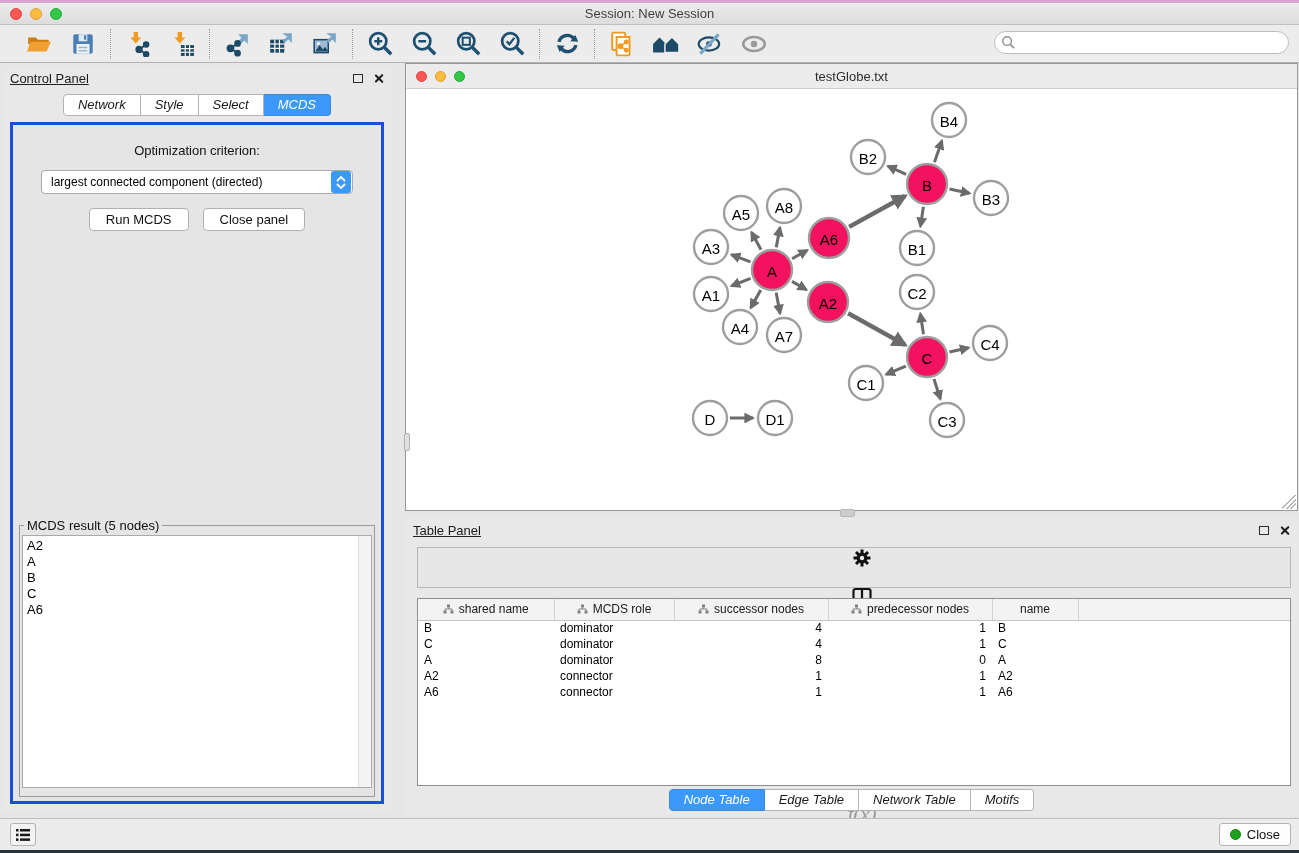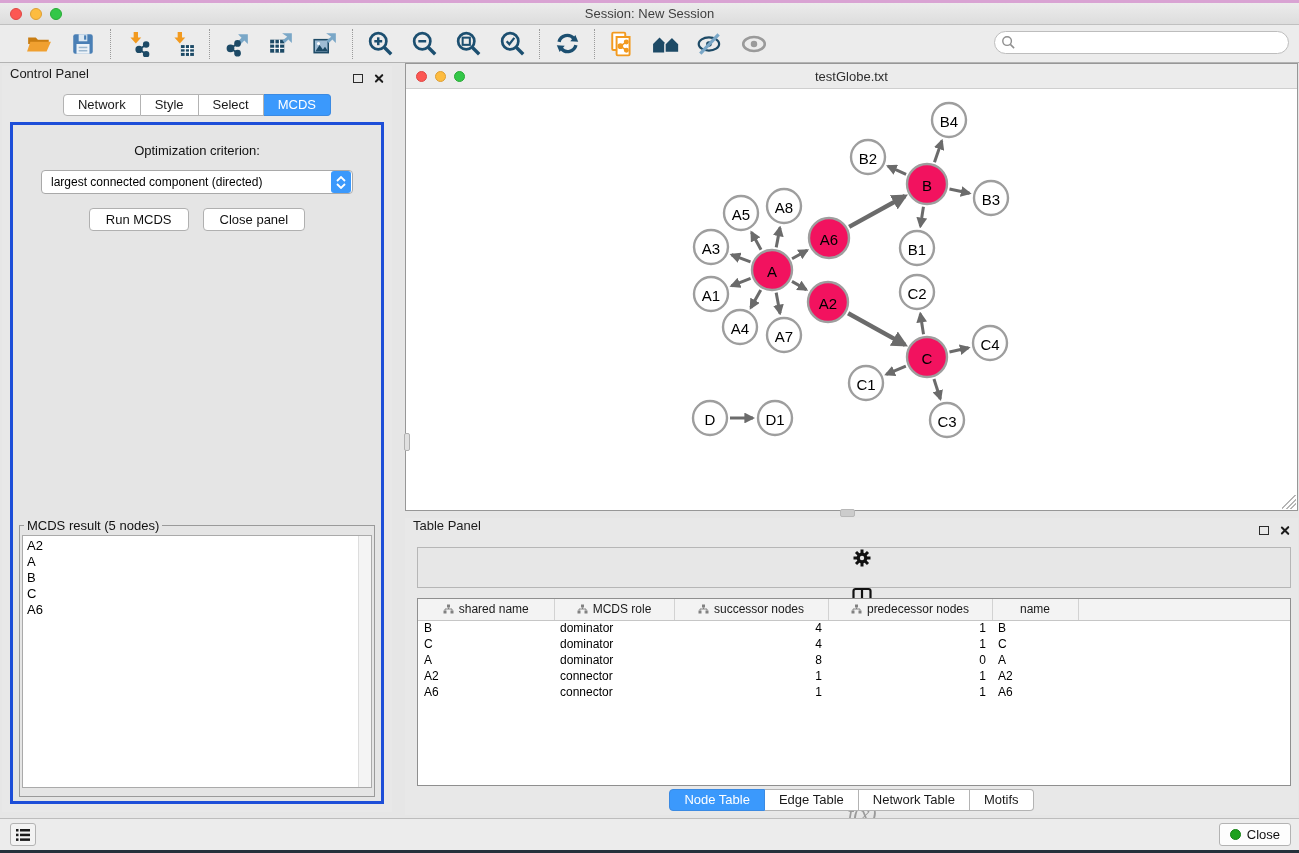--- a/index.html
+++ b/index.html
@@ -23,32 +23,32 @@
     border-bottom:1px solid #b3b3b3; display:flex; align-items:center; padding-left:12px; }
   .tb-group { display:flex; align-items:center; gap:16px; padding:0 13px; }
   .tb-sep { width:1px; height:30px; border-left:1px dotted #9a9a9a; }
   .tb-btn { width:28px; height:28px; display:flex; align-items:center; justify-content:center; cursor:pointer; }
   .search-wrap { position:absolute; right:10px; top:6px; }
   .search-box { width:295px; height:23px; border:1px solid #bdbdbd; border-radius:12px; background:#fff;
     display:flex; align-items:center; padding-left:6px; }
   .search-box input { border:none; outline:none; flex:1; height:18px; font-size:12px; background:transparent; font-family:"Liberation Sans",sans-serif; }
 
   
-  .panel-head { display:flex; height:24px; padding:0 8px; }
+  .panel-head { display:flex; align-items:center; height:24px; padding:0 8px;text-decoration:underline; }
   .panel-head .ph-title { font-size:13px; color:#1c1c1c; }
   .ph-icons { margin-left:auto; display:flex; align-items:center; gap:10px; }
   .float-box { width:10px; height:9px; border:1.6px solid #2b2b2b; display:inline-block; }
   .close-x { position:relative; width:11px; height:11px; display:inline-block; }
   .close-x::before,.close-x::after { content:""; position:absolute; left:5px; top:0; width:2.4px; height:11px; background:#1d1d1d; border-radius:1px; }
   .close-x::before { transform:rotate(45deg); }
   .close-x::after { transform:rotate(-45deg); }
 
   
   .control-panel { position:absolute; left:2px; top:66px; width:390px; height:746px; background:#e8e8e8; }
-  .seg-tabs { display:flex; justify-content:center; margin-top:4px; }
+  .seg-tabs { display:flex; justify-content:center; margin-top:4px;font-style:italic; }
   .seg-tab { height:22px; line-height:20px; padding:0 14px; background:#fff; border:1px solid #b3b3b3; border-left:none;
     font-size:13px; color:#1a1a1a; cursor:pointer; }
   .seg-tab:first-child { border-left:1px solid #b3b3b3; border-radius:4px 0 0 4px; }
   .seg-tab:last-child { border-radius:0 4px 4px 0; }
   .seg-tab.active { background:#3b99fc; border-color:#3b8ae2; color:#fff; }
   .cp-body { position:absolute; left:8px; right:8px; top:56px; bottom:8px; background:#e5e5e5; border:3px solid #1d4ed8; }
   .opt-label { text-align:center; margin-top:18px; font-size:13px; color:#111; }
   .select-row { display:flex; justify-content:center; margin-top:12px; }
   .select-box { width:312px; height:24px; background:#fff; border:1px solid #a9a9a9; border-radius:4px;
     display:flex; align-items:center; cursor:pointer; }

